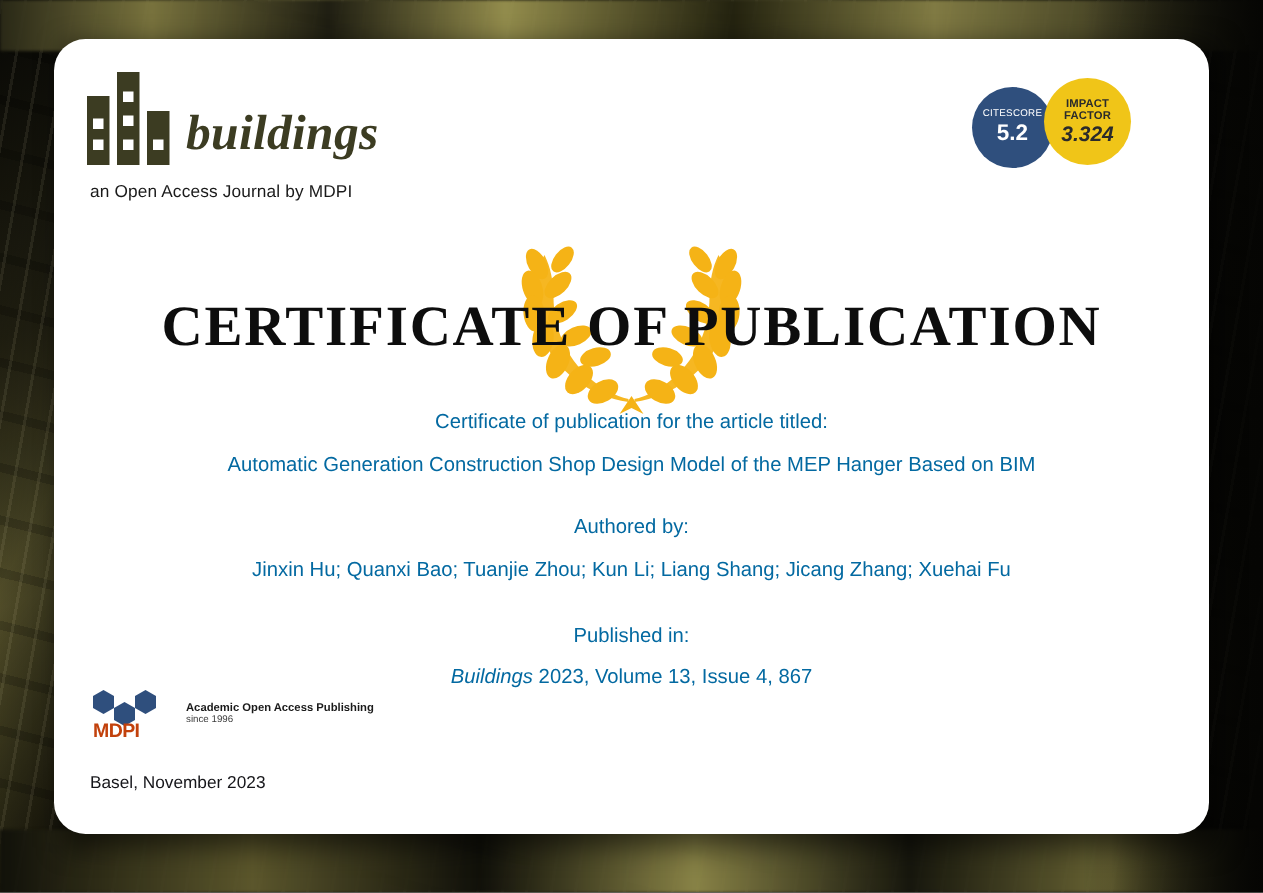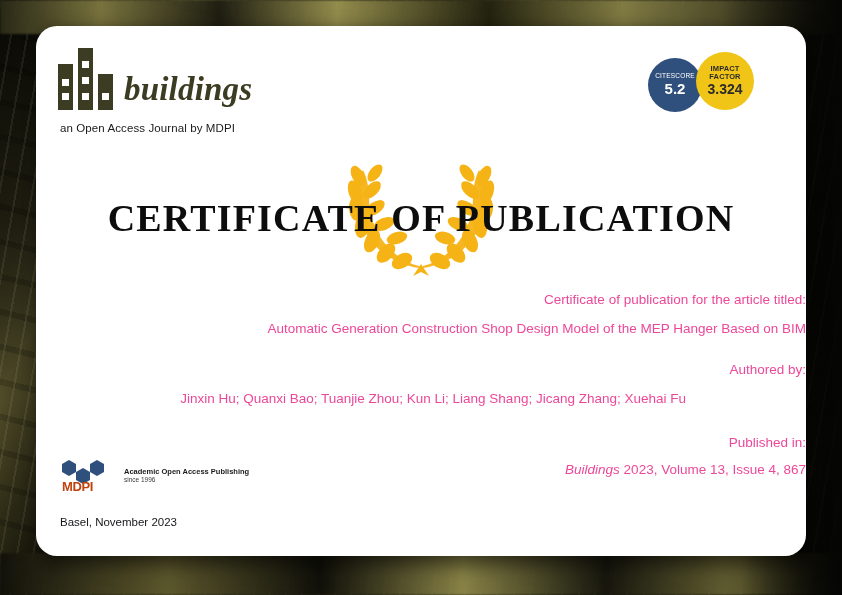--- a/index.html
+++ b/index.html
@@ -160,21 +160,21 @@
   #badge-citescore .val { font-size: 15px; font-weight: bold; margin-top: 1px; }
   #badge-impact {
     right: 52px;
     top: 26px;
     width: 58px;
     height: 58px;
     background: #f0c518;
     color: #2b2b2b;
   }
   #badge-impact .lbl { font-size: 7.5px; font-weight: bold; letter-spacing: 0.1px; }
-  #badge-impact .val { font-size: 14px; font-weight: bold; margin-top: 1px; }
+  #badge-impact .val { font-size: 14px; font-weight: bold; margin-top: 1px; font-style: italic; }
 
   
   .title-zone {
     position: absolute;
     left: 0;
     top: 118px;
     width: 100%;
     height: 130px;
   }
   .laurel {
@@ -195,24 +195,24 @@
     font-weight: bold;
     font-size: 38px;
     letter-spacing: 1.2px;
     color: #0d0d0d;
   }
 
   
   .body-zone {
     position: absolute;
     left: 0;
-    top: 266px;
+    top: 247px;
     width: 100%;
-    text-align: right;
-    color: #ec4899;
+    text-align: center;
+    color: #0369a1;
   }
   .line-intro {
     font-size: 13.5px;
     margin-bottom: 14px;
   }
   .line-article {
     font-size: 13.5px;
     margin-bottom: 26px;
   }
   .line-authored {

